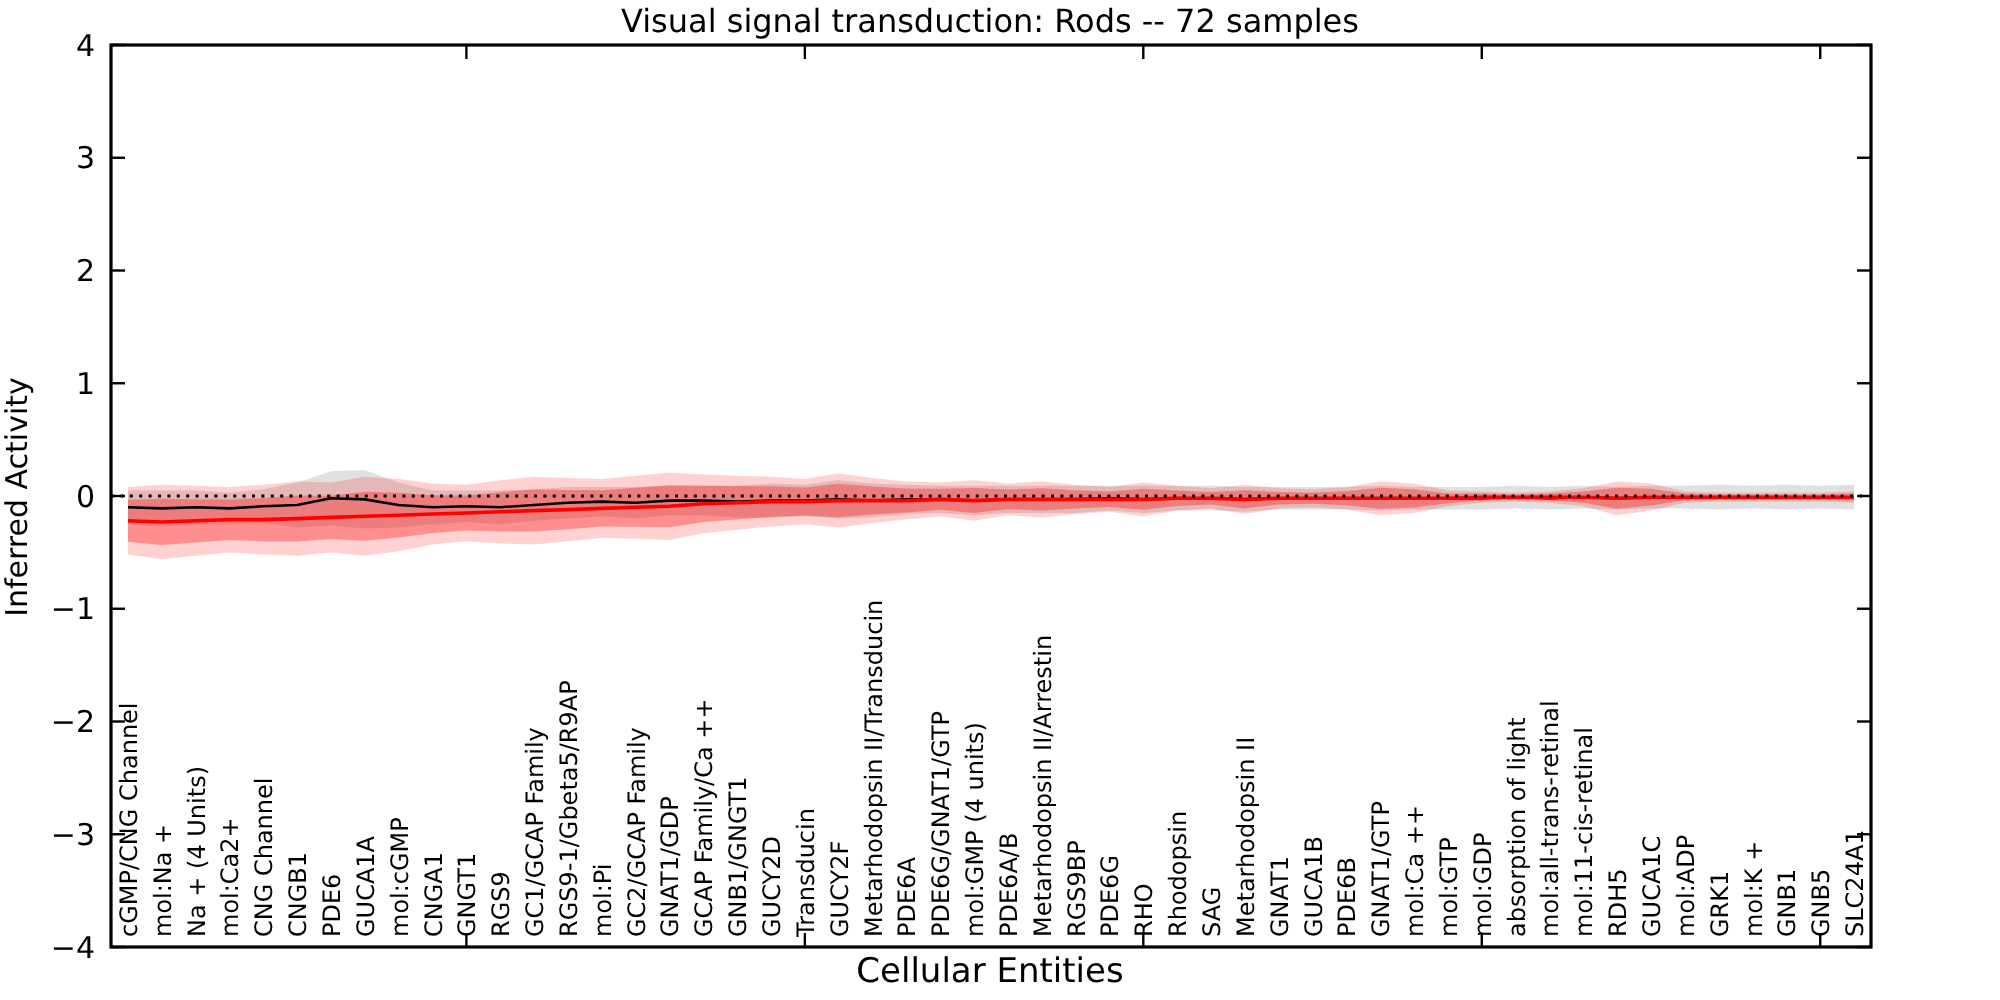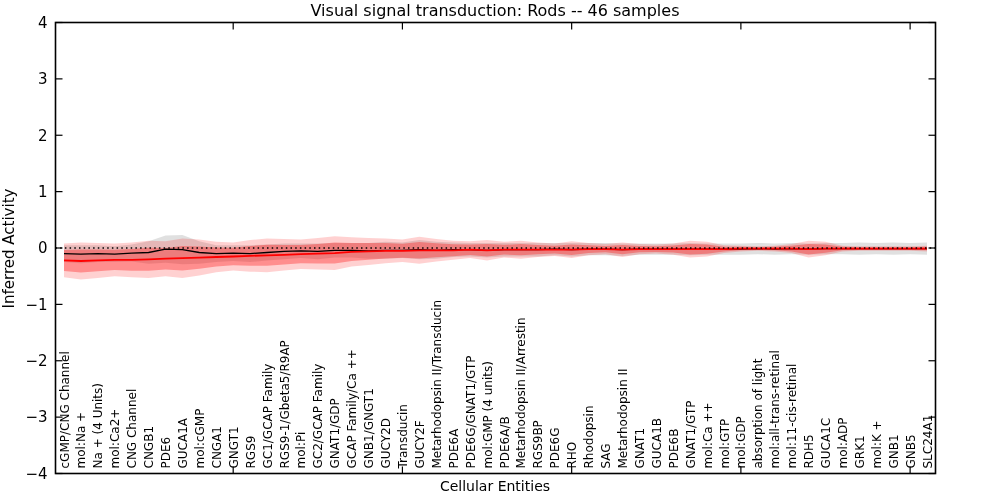--- a/index.html
+++ b/index.html
@@ -11,21 +11,21 @@
     color:#000;
     overflow:hidden;
   }
   #plot{position:absolute;left:0;top:0;}
   .chart-title{
     position:absolute;left:55px;top:1px;width:880px;
     text-align:center;font-size:16px;line-height:20px;
   }
   .xlabel{
     position:absolute;left:55px;top:476px;width:880px;
-    text-align:center;font-size:14px;line-height:20px;
+    text-align:center;font-size:17px;line-height:20px;
   }
   .ylabel{
     position:absolute;left:-61px;top:239px;width:140px;
     text-align:center;font-size:15px;line-height:19px;
     transform:rotate(-90deg);
   }
   .legend{
     position:absolute;left:59px;top:31px;width:451px;height:67px;
     box-sizing:border-box;border:1.5px solid #000;background:#fff;
     display:flex;flex-direction:column;justify-content:space-around;
@@ -130,16 +130,16 @@
       <text transform="translate(796.2,468.5) rotate(-90)" font-size="12" fill="#000">mol:11-cis-retinal</text>
       <text transform="translate(813.1,468.5) rotate(-90)" font-size="12" fill="#000">RDH5</text>
       <text transform="translate(830.0,468.5) rotate(-90)" font-size="12" fill="#000">GUCA1C</text>
       <text transform="translate(846.9,468.5) rotate(-90)" font-size="12" fill="#000">mol:ADP</text>
       <text transform="translate(863.8,468.5) rotate(-90)" font-size="12" fill="#000">GRK1</text>
       <text transform="translate(880.8,468.5) rotate(-90)" font-size="12" fill="#000">mol:K +</text>
       <text transform="translate(897.7,468.5) rotate(-90)" font-size="12" fill="#000">GNB1</text>
       <text transform="translate(914.6,468.5) rotate(-90)" font-size="12" fill="#000">GNB5</text>
       <text transform="translate(931.5,468.5) rotate(-90)" font-size="12" fill="#000">SLC24A1</text>
     </svg>
-  <div class="chart-title">Visual signal transduction: Rods -- 46 samples</div>
+  <div class="chart-title">Visual signal transduction: Rods -- 72 samples</div>
   <div class="ylabel">Inferred Activity</div>
   <div class="xlabel">Cellular Entities</div>
 </div>
 
 </body></html>

